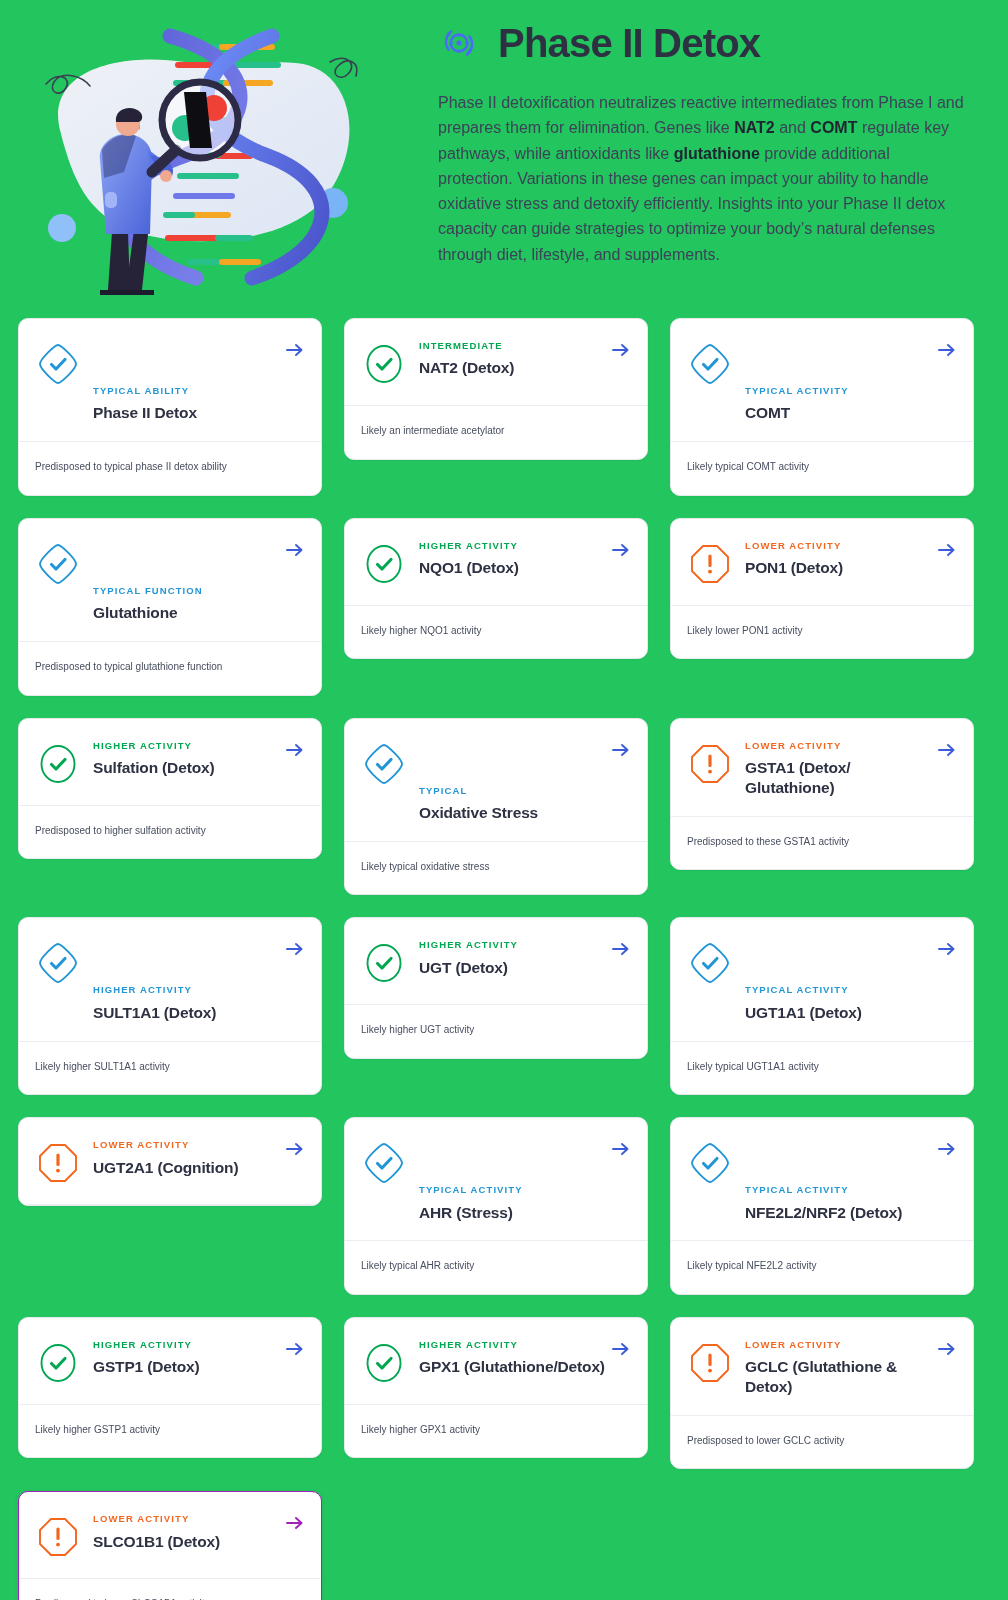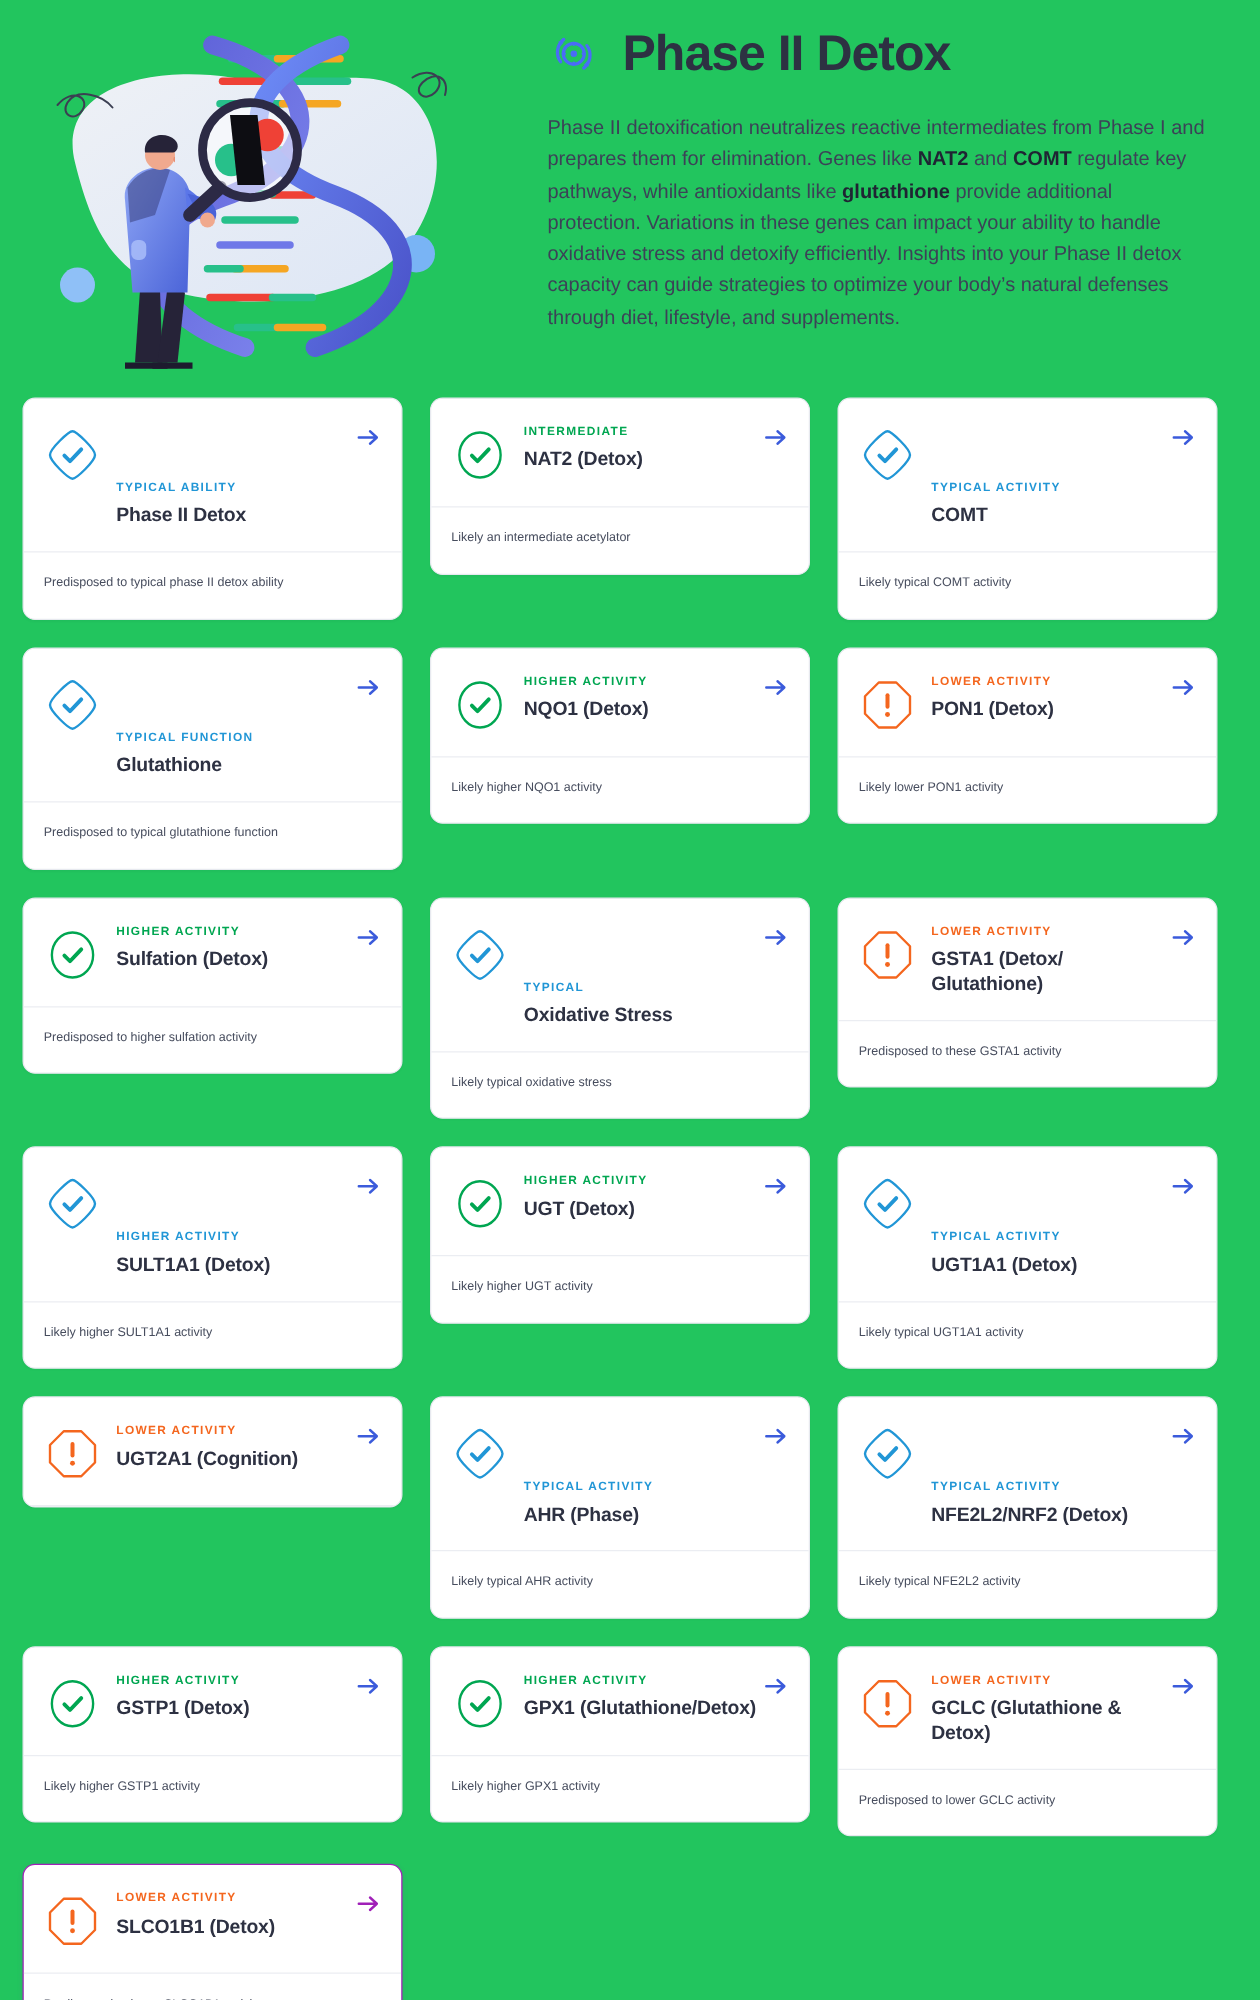--- a/index.html
+++ b/index.html
@@ -485,21 +485,21 @@
       <div class="card">
         <div class="card-head">
           <span class="card-icon">
             <svg width="46" height="46" viewBox="0 0 46 46">
               <path d="M23 4 C26 4 41 18 41 23 C41 28 26 42 23 42 C20 42 5 28 5 23 C5 18 20 4 23 4 Z" fill="none" stroke="#2196d6" stroke-width="1.9" stroke-linejoin="round"></path>
               <path d="M16.5 23.5 L21 28 L30 18.5" fill="none" stroke="#2196d6" stroke-width="3.1" stroke-linecap="round" stroke-linejoin="round"></path>
             </svg>
           </span>
           <div class="card-head-text">
             <div class="card-badge badge-blue">TYPICAL ACTIVITY</div>
-            <div class="card-name">AHR (Phase)</div>
+            <div class="card-name">AHR (Stress)</div>
           </div>
           <span class="card-arrow"><svg width="20" height="18" viewBox="0 0 20 18">
               <path d="M2 9 H16 M11 4 L16.5 9 L11 14" fill="none" stroke="#3b5bdb" stroke-width="1.9" stroke-linecap="round" stroke-linejoin="round"></path>
             </svg></span>
         </div>
         <div class="card-divider"></div>
         <div class="card-foot">Likely typical AHR activity</div>
       </div>
       <div class="card">
         <div class="card-head">

